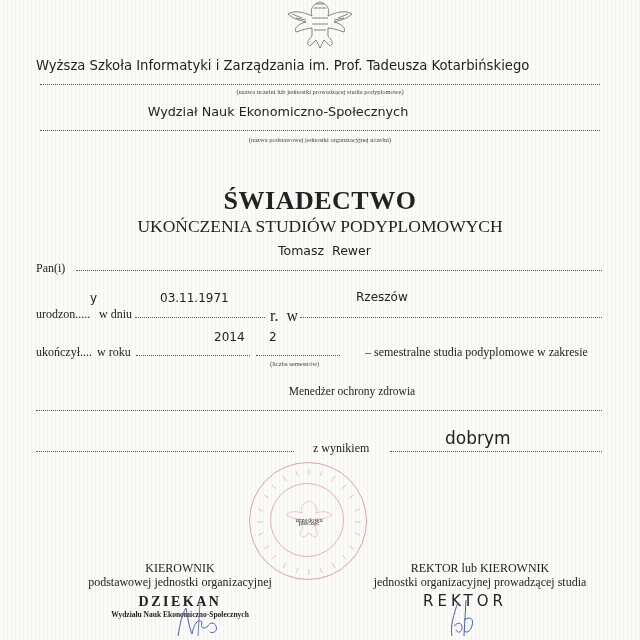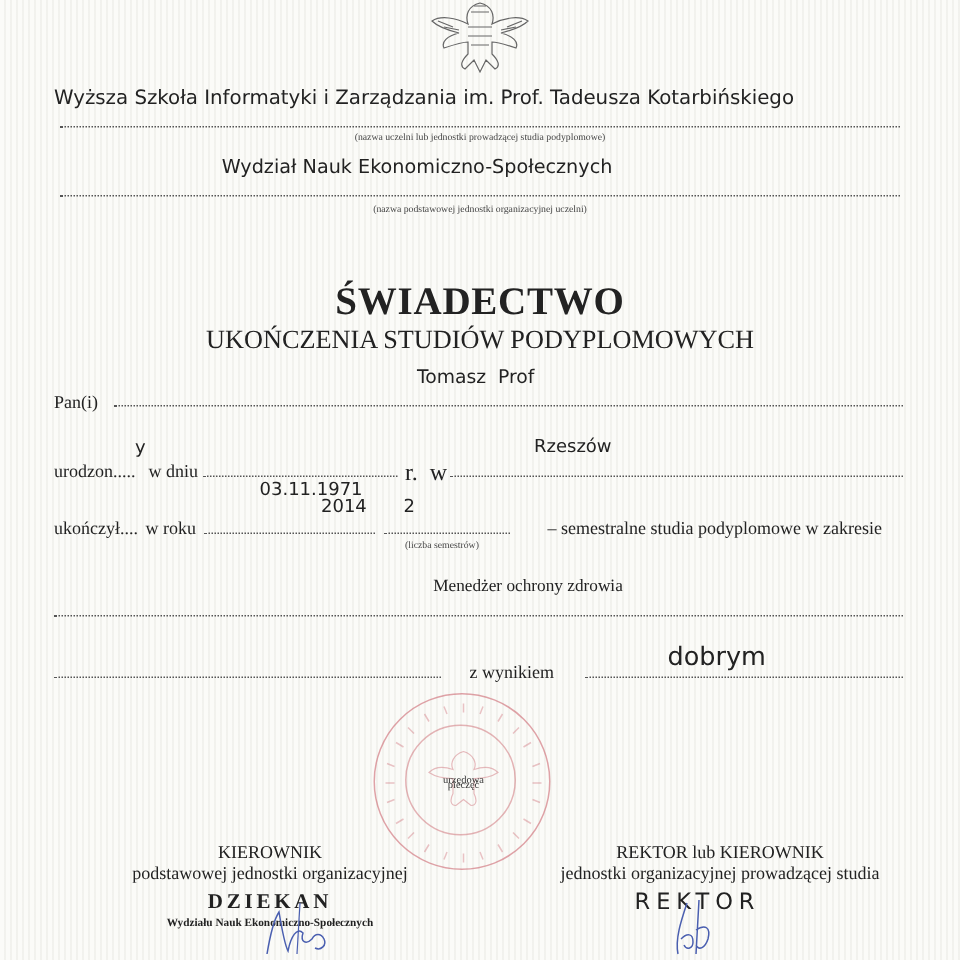--- a/index.html
+++ b/index.html
@@ -50,26 +50,26 @@
 <div class="dots" style="left:40px; width:560px; top:84px;"></div>
 <div class="abs serif caption center" style="left:0; width:640px; top:88px;">(nazwa uczelni lub jednostki prowadzącej studia podyplomowe)</div>
 
 <div class="abs sans center" style="left:0; width:556px; top:104px; font-size:12.8px; color:#222;">Wydział Nauk Ekonomiczno-Społecznych</div>
 <div class="dots" style="left:40px; width:560px; top:130px;"></div>
 <div class="abs serif caption center" style="left:0; width:640px; top:136px;">(nazwa podstawowej jednostki organizacyjnej uczelni)</div>
 
 <div class="abs serif center" style="left:0; width:640px; top:186px; font-size:26px; font-weight:bold; letter-spacing:0.5px;">ŚWIADECTWO</div>
 <div class="abs serif center" style="left:0; width:640px; top:216px; font-size:17.5px;">UKOŃCZENIA STUDIÓW PODYPLOMOWYCH</div>
 
-<div class="abs fill" style="left:278px; top:243px; font-size:12.5px; white-space:pre;">Tomasz  Prof</div>
+<div class="abs fill" style="left:278px; top:243px; font-size:12.5px; white-space:pre;">Tomasz  Rewer</div>
 <div class="abs serif" style="left:36px; top:261px; font-size:12px;">Pan(i)</div>
 <div class="dots" style="left:76px; width:526px; top:270px;"></div>
 
 <div class="abs fill" style="left:90px; top:291px;">y</div>
-<div class="abs fill" style="left:173px; top:291px;margin-top:28px;">03.11.1971</div>
+<div class="abs fill" style="left:160px; top:291px;">03.11.1971</div>
 <div class="abs fill" style="left:356px; top:290px;">Rzeszów</div>
 <div class="abs serif" style="left:36px; top:307px; font-size:12px;">urodzon.....</div>
 <div class="abs serif" style="left:99px; top:307px; font-size:12px;">w dniu</div>
 <div class="dots" style="left:135px; width:130px; top:317px;"></div>
 <div class="abs serif" style="left:270px; top:307px; font-size:16px; white-space:pre;">r.  w</div>
 <div class="dots" style="left:300px; width:302px; top:317px;"></div>
 
 <div class="abs fill" style="left:193px; top:330px;margin-left:21px;">2014</div>
 <div class="abs fill" style="left:269px; top:330px;">2</div>
 <div class="abs serif" style="left:36px; top:345px; font-size:12px;">ukończył....</div>

